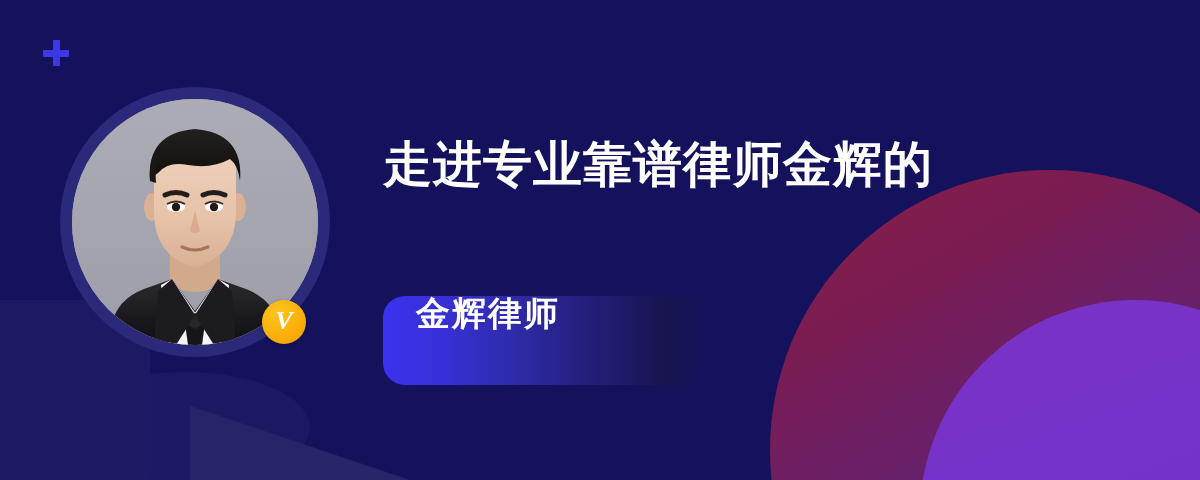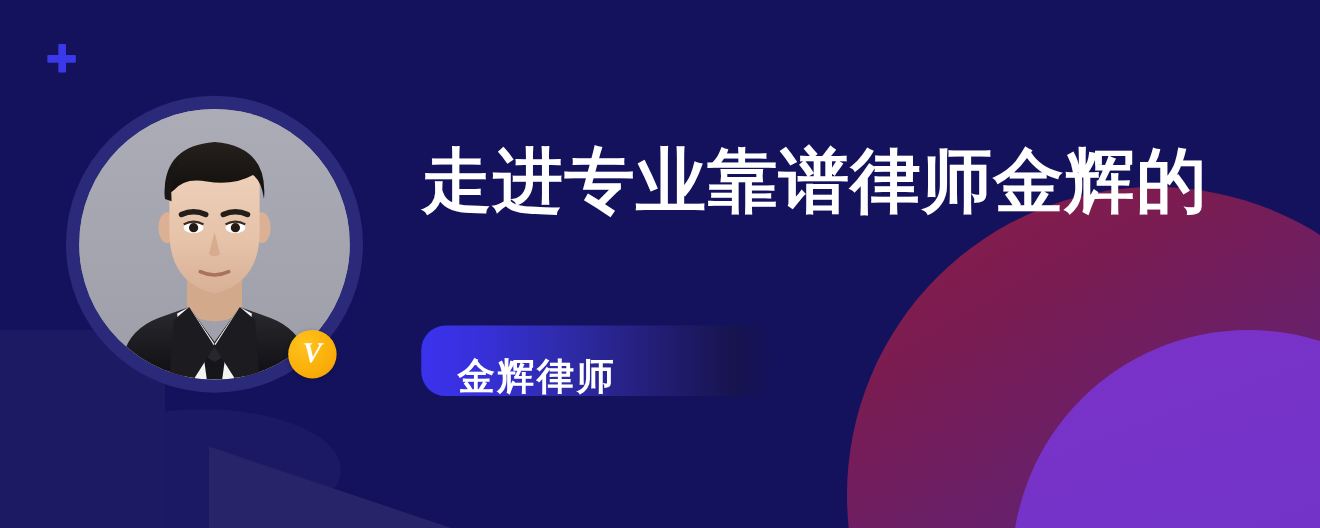--- a/index.html
+++ b/index.html
@@ -106,36 +106,36 @@
   }
 
   
   #content {
     position:absolute;
     left:383px; top:126px;
     width:700px;
   }
   .headline-line {
     color:#FFFFFF;
-    font-size:64px;
+    font-size:49px;
     font-weight:bold;
     line-height:76px;
     letter-spacing:1px;
     white-space:nowrap;
     font-family:"Liberation Sans", "DejaVu Sans", sans-serif;
   }
 
   #name-button {
     position:absolute;
     left:383px; top:296px;
-    width:322px; height:64px;
+    width:322px; height:89px;
     border-radius:22px;
     border:none;
     background: linear-gradient(to right, #3B32EE 0%, #3730D8 18%, #2E2AA6 42%, #221D72 68%, #17144F 88%, #14125C 100%);
-    display:flex; align-items:flex-end;
+    display:flex; align-items:flex-start;
     padding-left:33px;
     cursor:pointer;
   }
   #name-button .btn-label {
     color:#FFFFFF;
     font-size:34px;
     font-weight:bold;
     letter-spacing:2px;
     line-height:1;
     font-family:"Liberation Sans", "DejaVu Sans", sans-serif;

